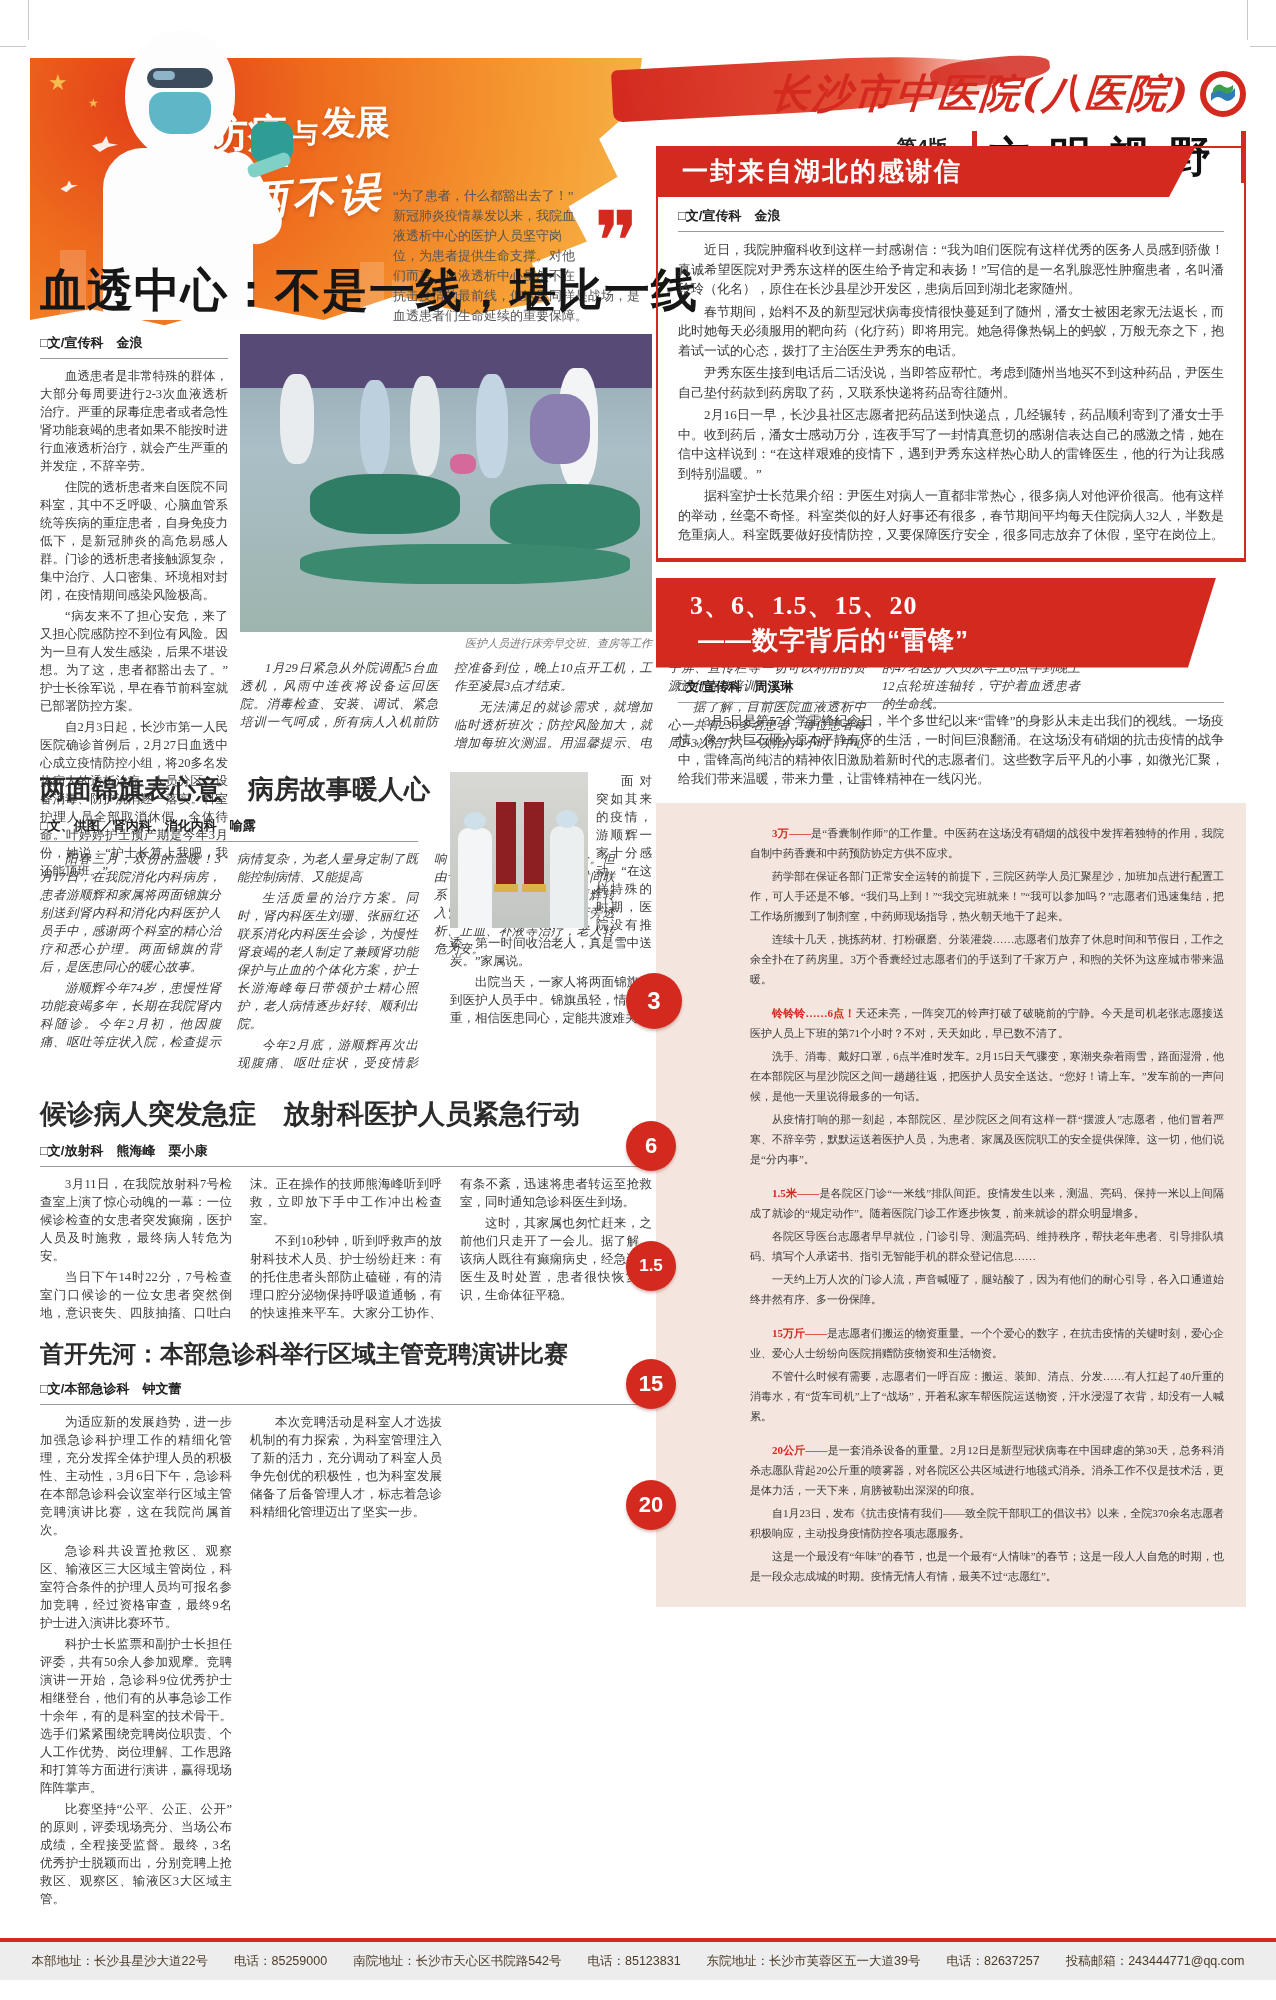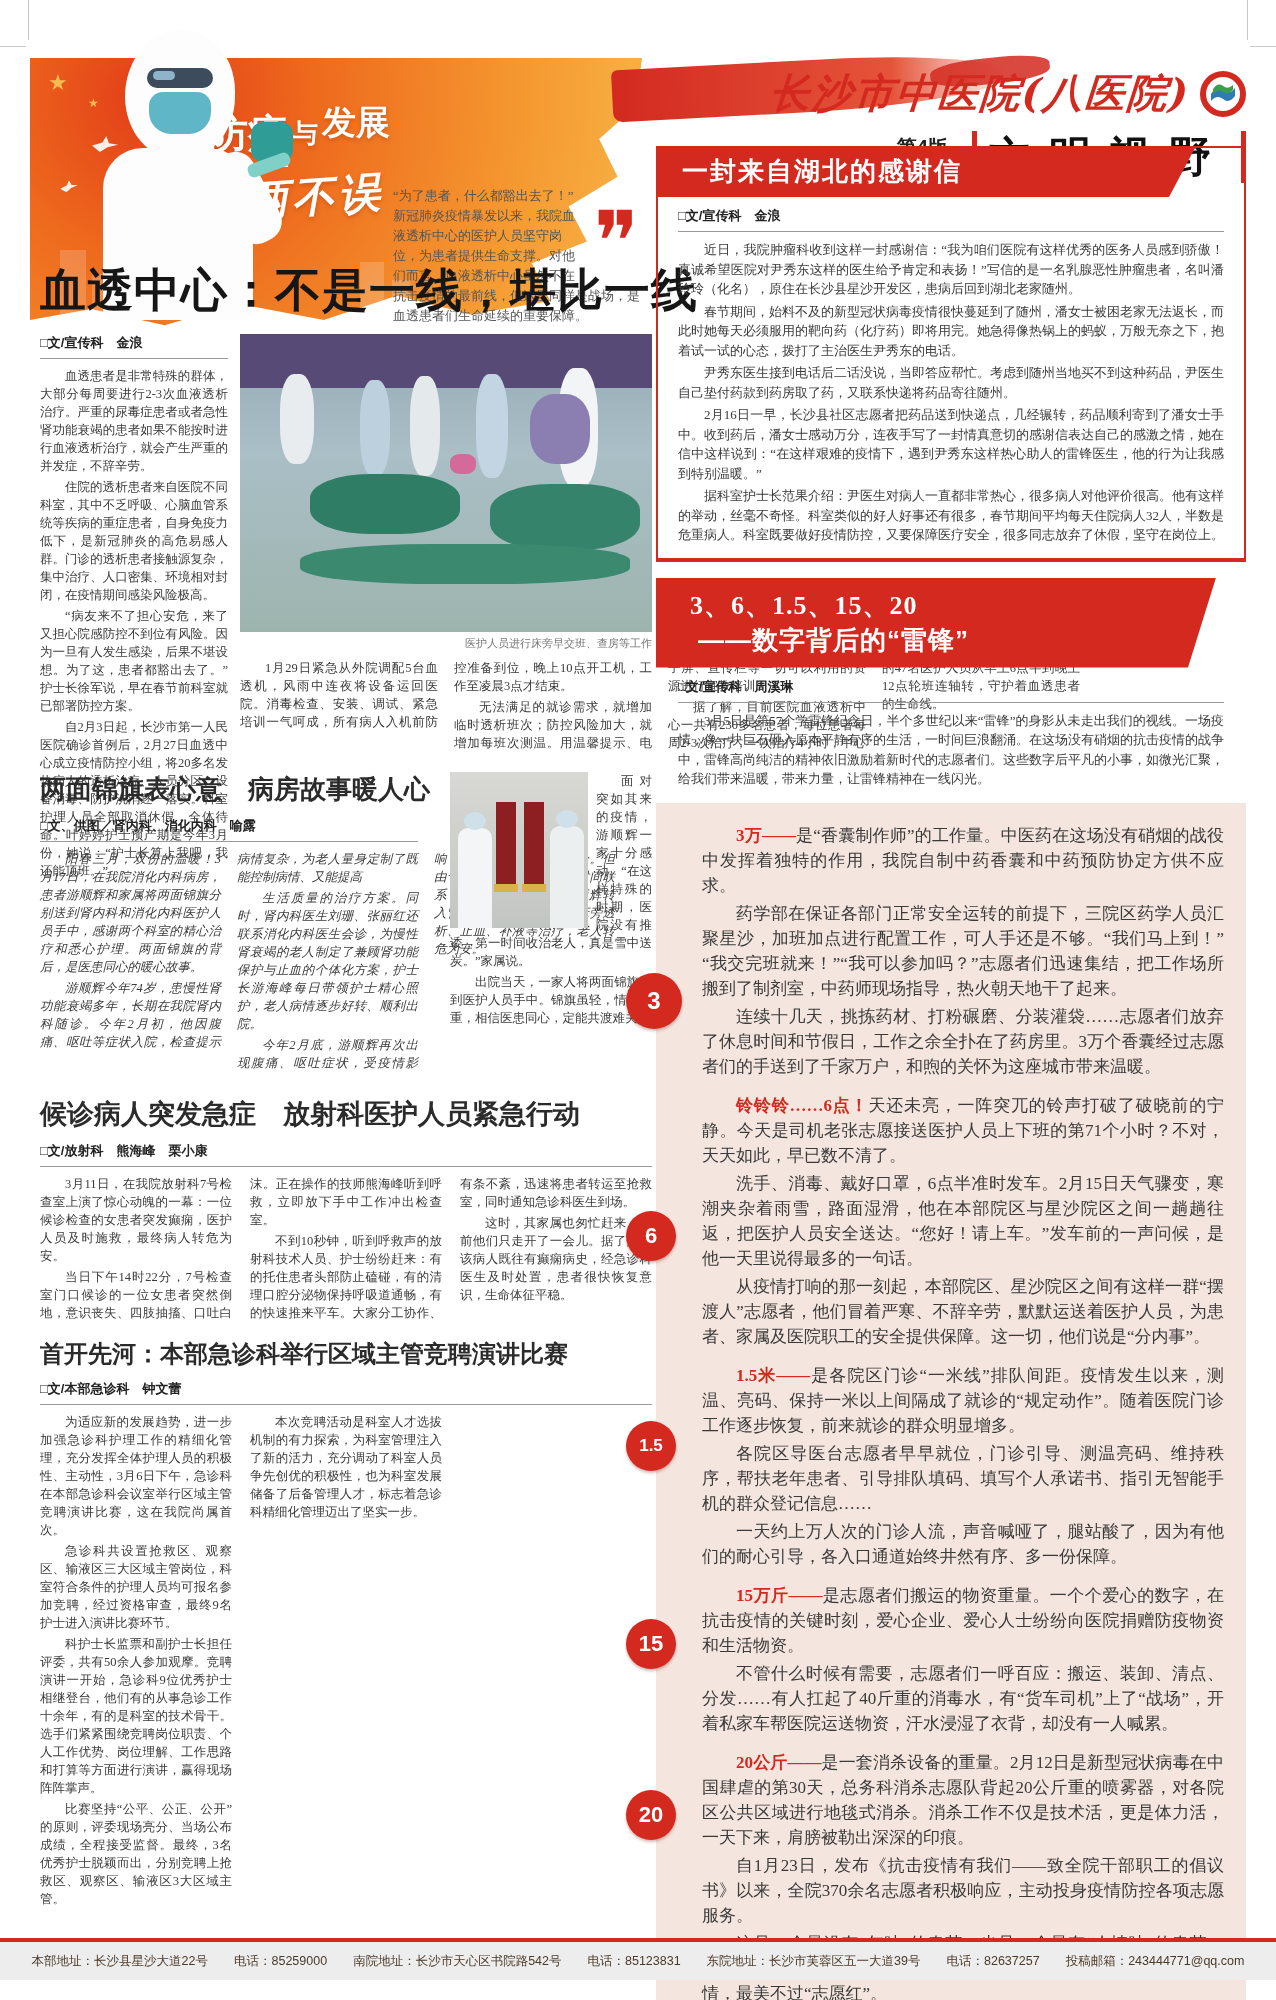--- a/index.html
+++ b/index.html
@@ -57,21 +57,21 @@
           font-size:46px;font-weight:900;color:#161616;letter-spacing:1px;white-space:nowrap;}
   .byline{font-size:13px;font-weight:bold;color:#222;font-family:"Liberation Sans","DejaVu Sans",sans-serif;
           padding-bottom:6px;border-bottom:1px solid #9a9a9a;margin-bottom:8px;}
   .body p{margin:0 0 3px;text-indent:2em;font-size:12.5px;line-height:18px;color:#3a3a3a;text-align:justify;}
   .caption{font-size:11px;color:#777;margin-top:4px;}
   .h2{font-family:"Liberation Sans","DejaVu Sans",sans-serif;font-weight:900;color:#2b2b2b;}
 
   
   .art-main{position:absolute;left:40px;top:334px;width:612px;display:flex;gap:12px;}
   .am-col1{width:188px;flex:0 0 188px;}
-  .am-right{flex:1;}
+  .am-right{flex:1;font-style:italic;}
   .photo-ward{width:412px;height:298px;position:relative;overflow:hidden;background:linear-gradient(180deg,#93a8b4 0%,#aabfc6 40%,#9db4ae 100%);}
   .pw span{position:absolute;border-radius:40%;}
   .am-caption{text-align:right;}
   .am-cols{margin-top:8px;column-count:2;column-gap:16px;height:104px;column-fill:auto;}
 
   
   .art-flag{position:absolute;left:40px;top:772px;width:612px;display:flex;gap:32px;}
   .af-left{width:378px;flex:0 0 378px;}
   .af-h{font-size:26px;margin:0 0 10px;white-space:nowrap;}
   .af-cols{column-count:2;column-gap:16px;height:228px;column-fill:auto;font-style:italic;}
@@ -95,21 +95,21 @@
   .box-letter{border:2px solid #d3291f;border-bottom-width:4px;padding:0 20px 10px;}
   .rb-banner{background:#d3291f;color:#fff;font-family:"Liberation Sans","DejaVu Sans",sans-serif;font-weight:900;
              margin:-2px 28px 10px -22px;padding:8px 20px 8px 26px;clip-path:polygon(0 0,100% 0,95% 100%,0 100%);}
   .rb-banner .t1{font-size:26px;letter-spacing:2px;margin-top:14px;}
   .lf-banner{margin:16px 30px 10px 0;padding:10px 20px 10px 34px;}
   .lf-banner .l1{font-size:26px;font-family:"Liberation Serif",serif;letter-spacing:1px;}
   .lf-banner .l2{font-size:26px;letter-spacing:1px;margin-left:8px;}
   .letter-body p,.intro p{font-size:13px;line-height:19.5px;}
   .pink{margin-top:14px;background:#f4e5de;padding:20px 22px 18px 46px;position:relative;}
   .sec{position:relative;margin-bottom:14px;}
-  .sec p{font-size:17px;line-height:25px;}
+  .sec p{font-size:11px;line-height:20px;margin-left:48px;}
   .lead{color:#d3291f;font-weight:bold;}
   .numc{position:absolute;left:-76px;width:50px;height:50px;border-radius:50%;background:#d3291f;color:#fff;
         display:flex;align-items:center;justify-content:center;font-family:"Liberation Sans","DejaVu Sans",sans-serif;
         font-weight:bold;font-size:22px;box-shadow:0 2px 3px rgba(120,20,10,.3);}
   .photo-vol{float:right;width:412px;margin:2px 0 2px 10px;}
   .pv-img{width:412px;height:104px;position:relative;overflow:hidden;background:linear-gradient(180deg,#cbb49a,#b89a7e);}
   .pv-img span{position:absolute;border-radius:40%;}
   .pv-cap{text-align:center;}
 
   

